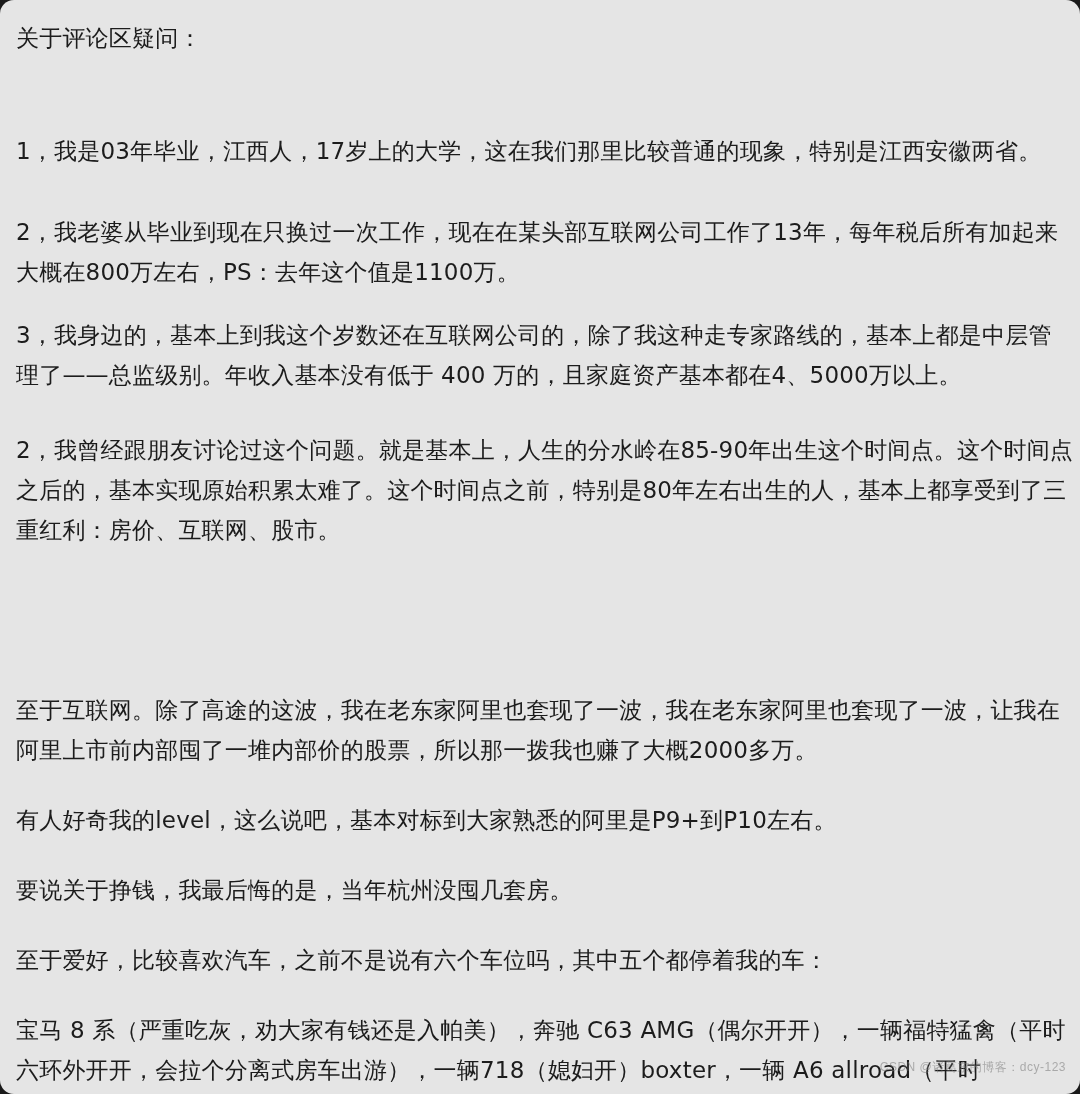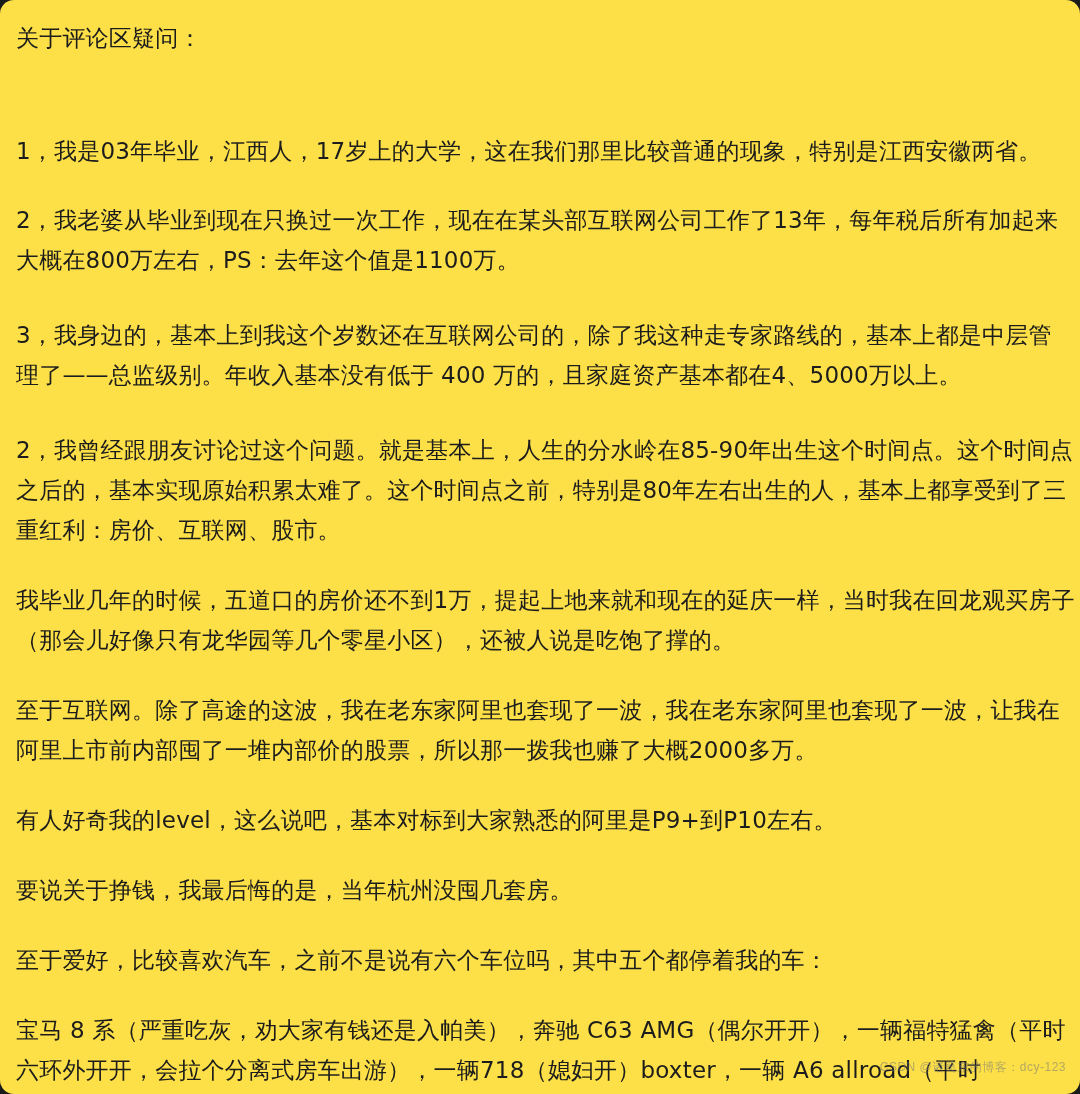--- a/index.html
+++ b/index.html
@@ -9,39 +9,39 @@
     }
     body {
       width: 1080px;
       height: 1094px;
       overflow: hidden;
     }
     .card {
       position: relative;
       width: 1080px;
       height: 1094px;
-      background: #fde047;
+      background: #e5e5e5;
       border-radius: 14px;
       overflow: hidden;
       box-sizing: border-box;
       padding: 0 16px 0 16px;
       font-family: "DejaVu Sans", "Liberation Sans", sans-serif;
       color: #1c1c1c;
     }
     .para {
       margin: 0;
       font-size: 23px;
       line-height: 40px;
       letter-spacing: 0.2px;
       white-space: normal;
       word-break: break-all;
     }
     .p-title   { position: absolute; left: 16px; top: 18px; }
     .p-1       { position: absolute; left: 16px; top: 131px; width: 1040px; }
-    .p-2       { position: absolute; left: 16px; top: 200px; width: 1045px; }
+    .p-2       { position: absolute; left: 16px; top: 212px; width: 1045px; }
     .p-3       { position: absolute; left: 16px; top: 315px; width: 1045px; }
     .p-4       { position: absolute; left: 16px; top: 430px; width: 1060px; }
     .p-5       { position: absolute; left: 16px; top: 580px; width: 1060px; }
     .p-6       { position: absolute; left: 16px; top: 690px; width: 1045px; }
     .p-7       { position: absolute; left: 16px; top: 800px; width: 1045px; }
     .p-8       { position: absolute; left: 16px; top: 870px; width: 1045px; }
     .p-9       { position: absolute; left: 16px; top: 940px; width: 1045px; }
     .p-10      { position: absolute; left: 16px; top: 1010px; width: 1060px; }
     .watermark {
       position: absolute;
@@ -56,20 +56,19 @@
   </style>
 </head>
 <body>
 
 <div class="card">
   <p class="para p-title">关于评论区疑问：</p>
   <p class="para p-1">1，我是03年毕业，江西人，17岁上的大学，这在我们那里比较普通的现象，特别是江西安徽两省。</p>
   <p class="para p-2">2，我老婆从毕业到现在只换过一次工作，现在在某头部互联网公司工作了13年，每年税后所有加起来大概在800万左右，PS：去年这个值是1100万。</p>
   <p class="para p-3">3，我身边的，基本上到我这个岁数还在互联网公司的，除了我这种走专家路线的，基本上都是中层管理了——总监级别。年收入基本没有低于 400 万的，且家庭资产基本都在4、5000万以上。</p>
   <p class="para p-4">2，我曾经跟朋友讨论过这个问题。就是基本上，人生的分水岭在85-90年出生这个时间点。这个时间点之后的，基本实现原始积累太难了。这个时间点之前，特别是80年左右出生的人，基本上都享受到了三重红利：房价、互联网、股市。</p>
-  <p class="para p-5">我毕业几年的时候，五道口的房价还不到1万，提起上地来就和现在的延庆一样，当时我在回龙观买房子（那会儿好像只有龙华园等几个零星小区），还被人说是吃饱了撑的。</p>
   <p class="para p-6">至于互联网。除了高途的这波，我在老东家阿里也套现了一波，我在老东家阿里也套现了一波，让我在阿里上市前内部囤了一堆内部价的股票，所以那一拨我也赚了大概2000多万。</p>
   <p class="para p-7">有人好奇我的level，这么说吧，基本对标到大家熟悉的阿里是P9+到P10左右。</p>
   <p class="para p-8">要说关于挣钱，我最后悔的是，当年杭州没囤几套房。</p>
   <p class="para p-9">至于爱好，比较喜欢汽车，之前不是说有六个车位吗，其中五个都停着我的车：</p>
   <p class="para p-10">宝马 8 系（严重吃灰，劝大家有钱还是入帕美），奔驰 C63 AMG（偶尔开开），一辆福特猛禽（平时六环外开开，会拉个分离式房车出游），一辆718（媳妇开）boxter，一辆 A6 allroad（平时</p>
   <div class="watermark">CSDN @诸葛东的博客：dcy-123</div>
 </div>
 
 </body></html>

